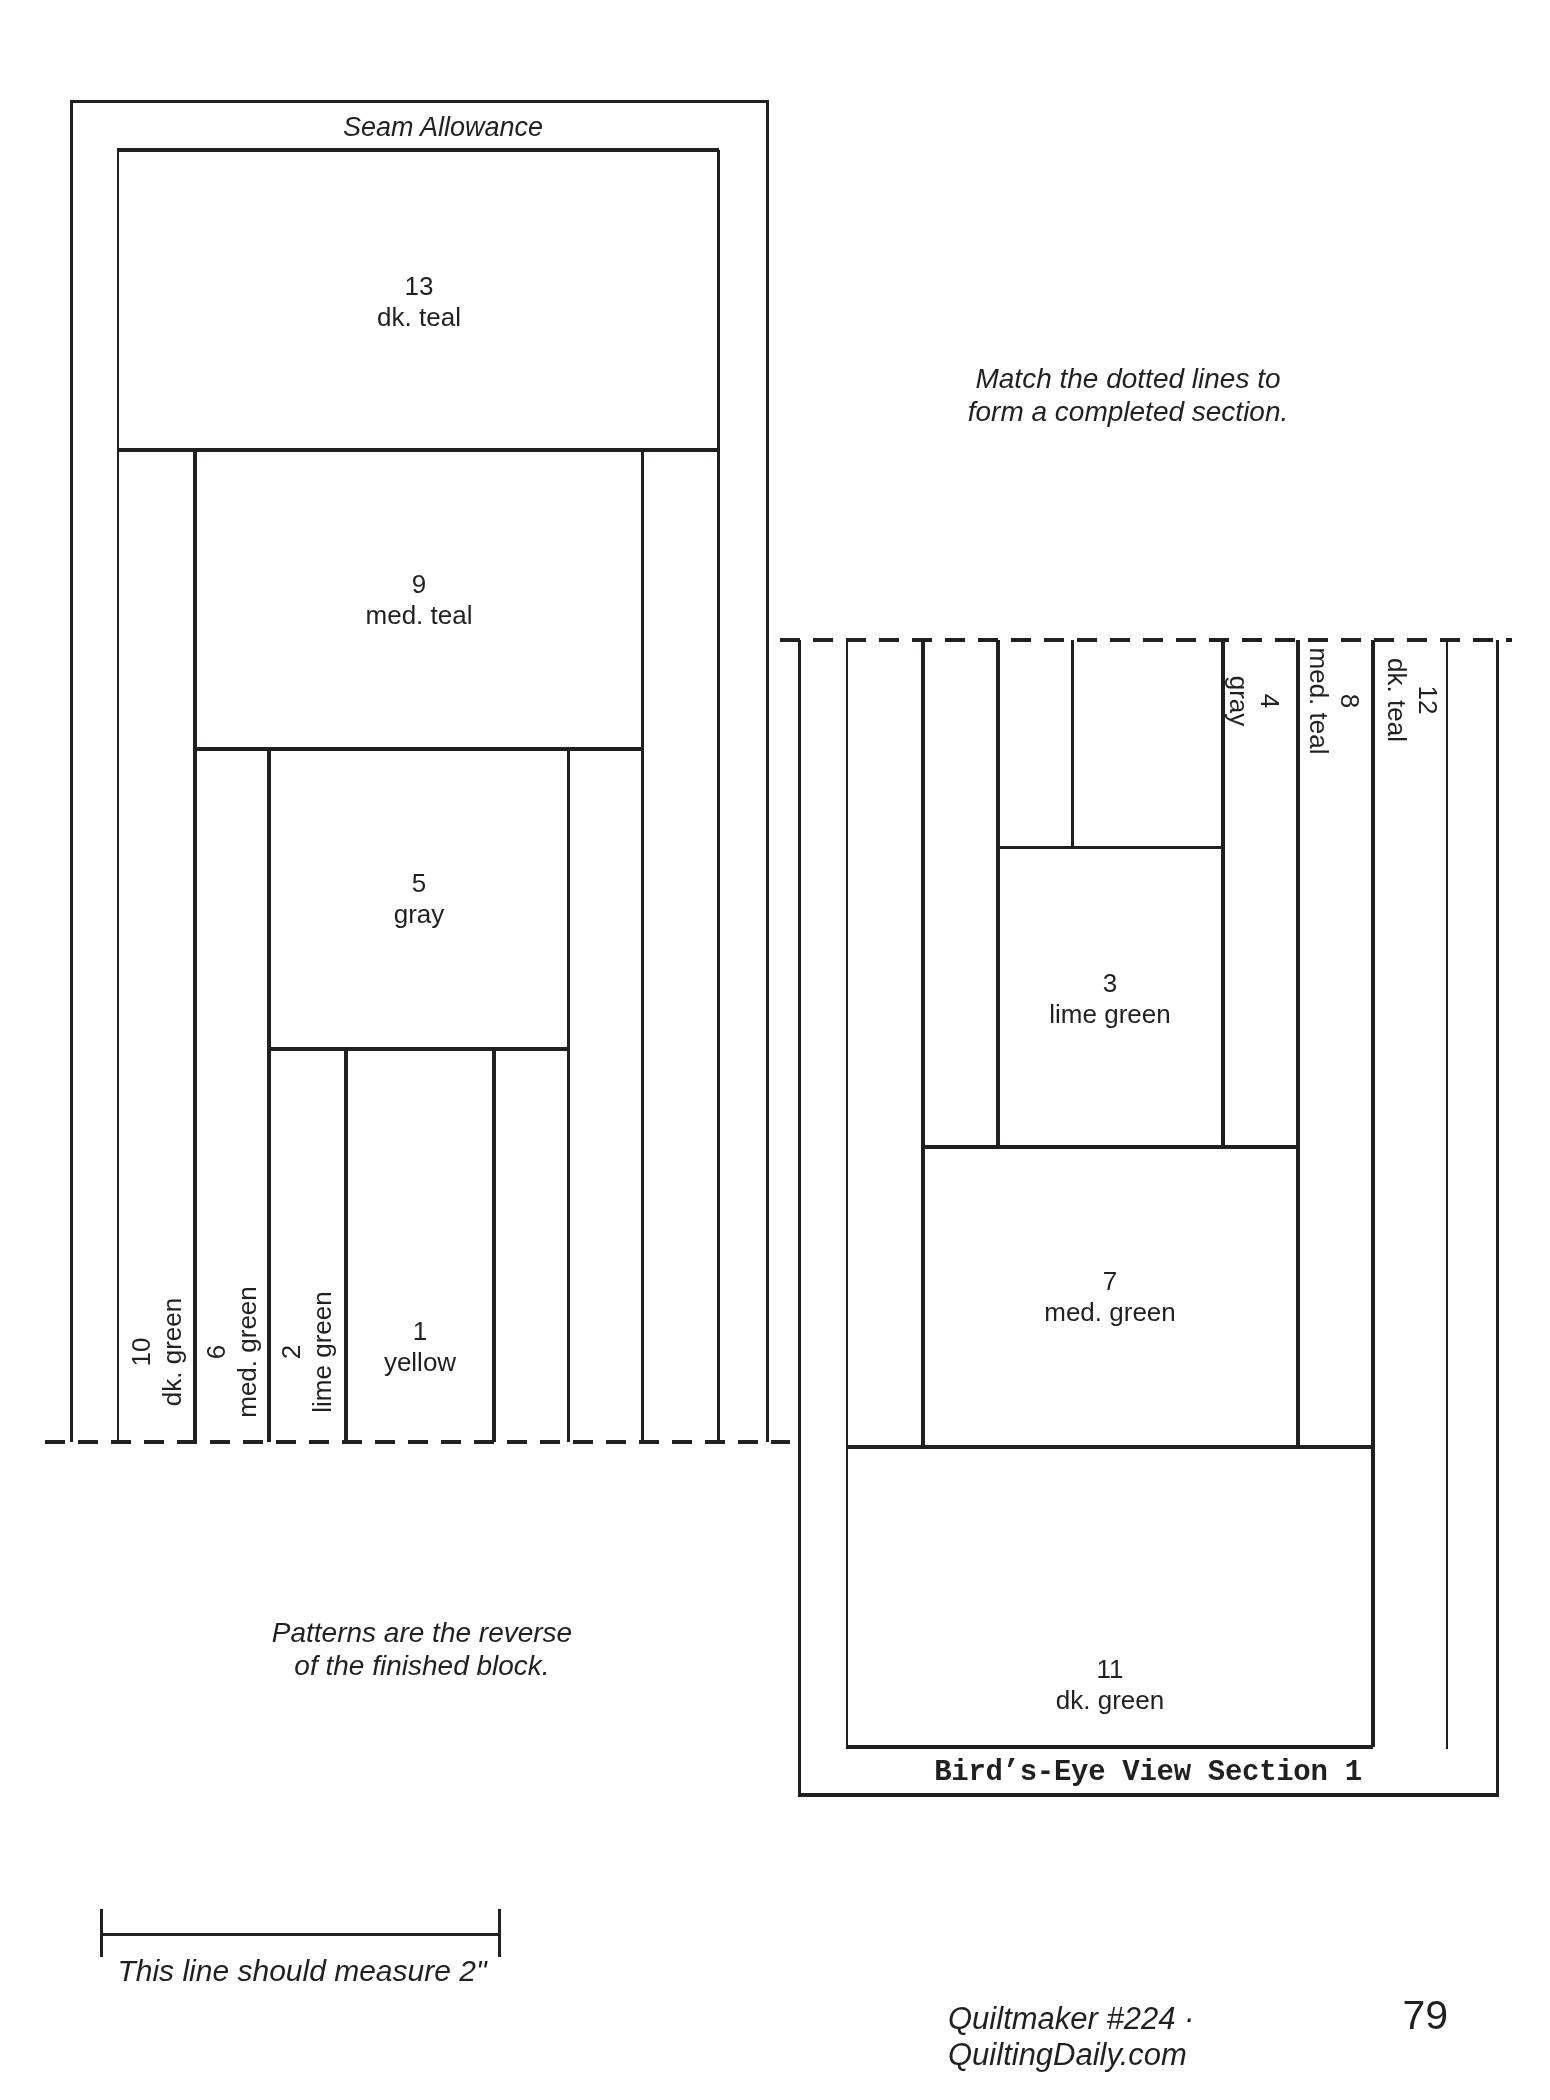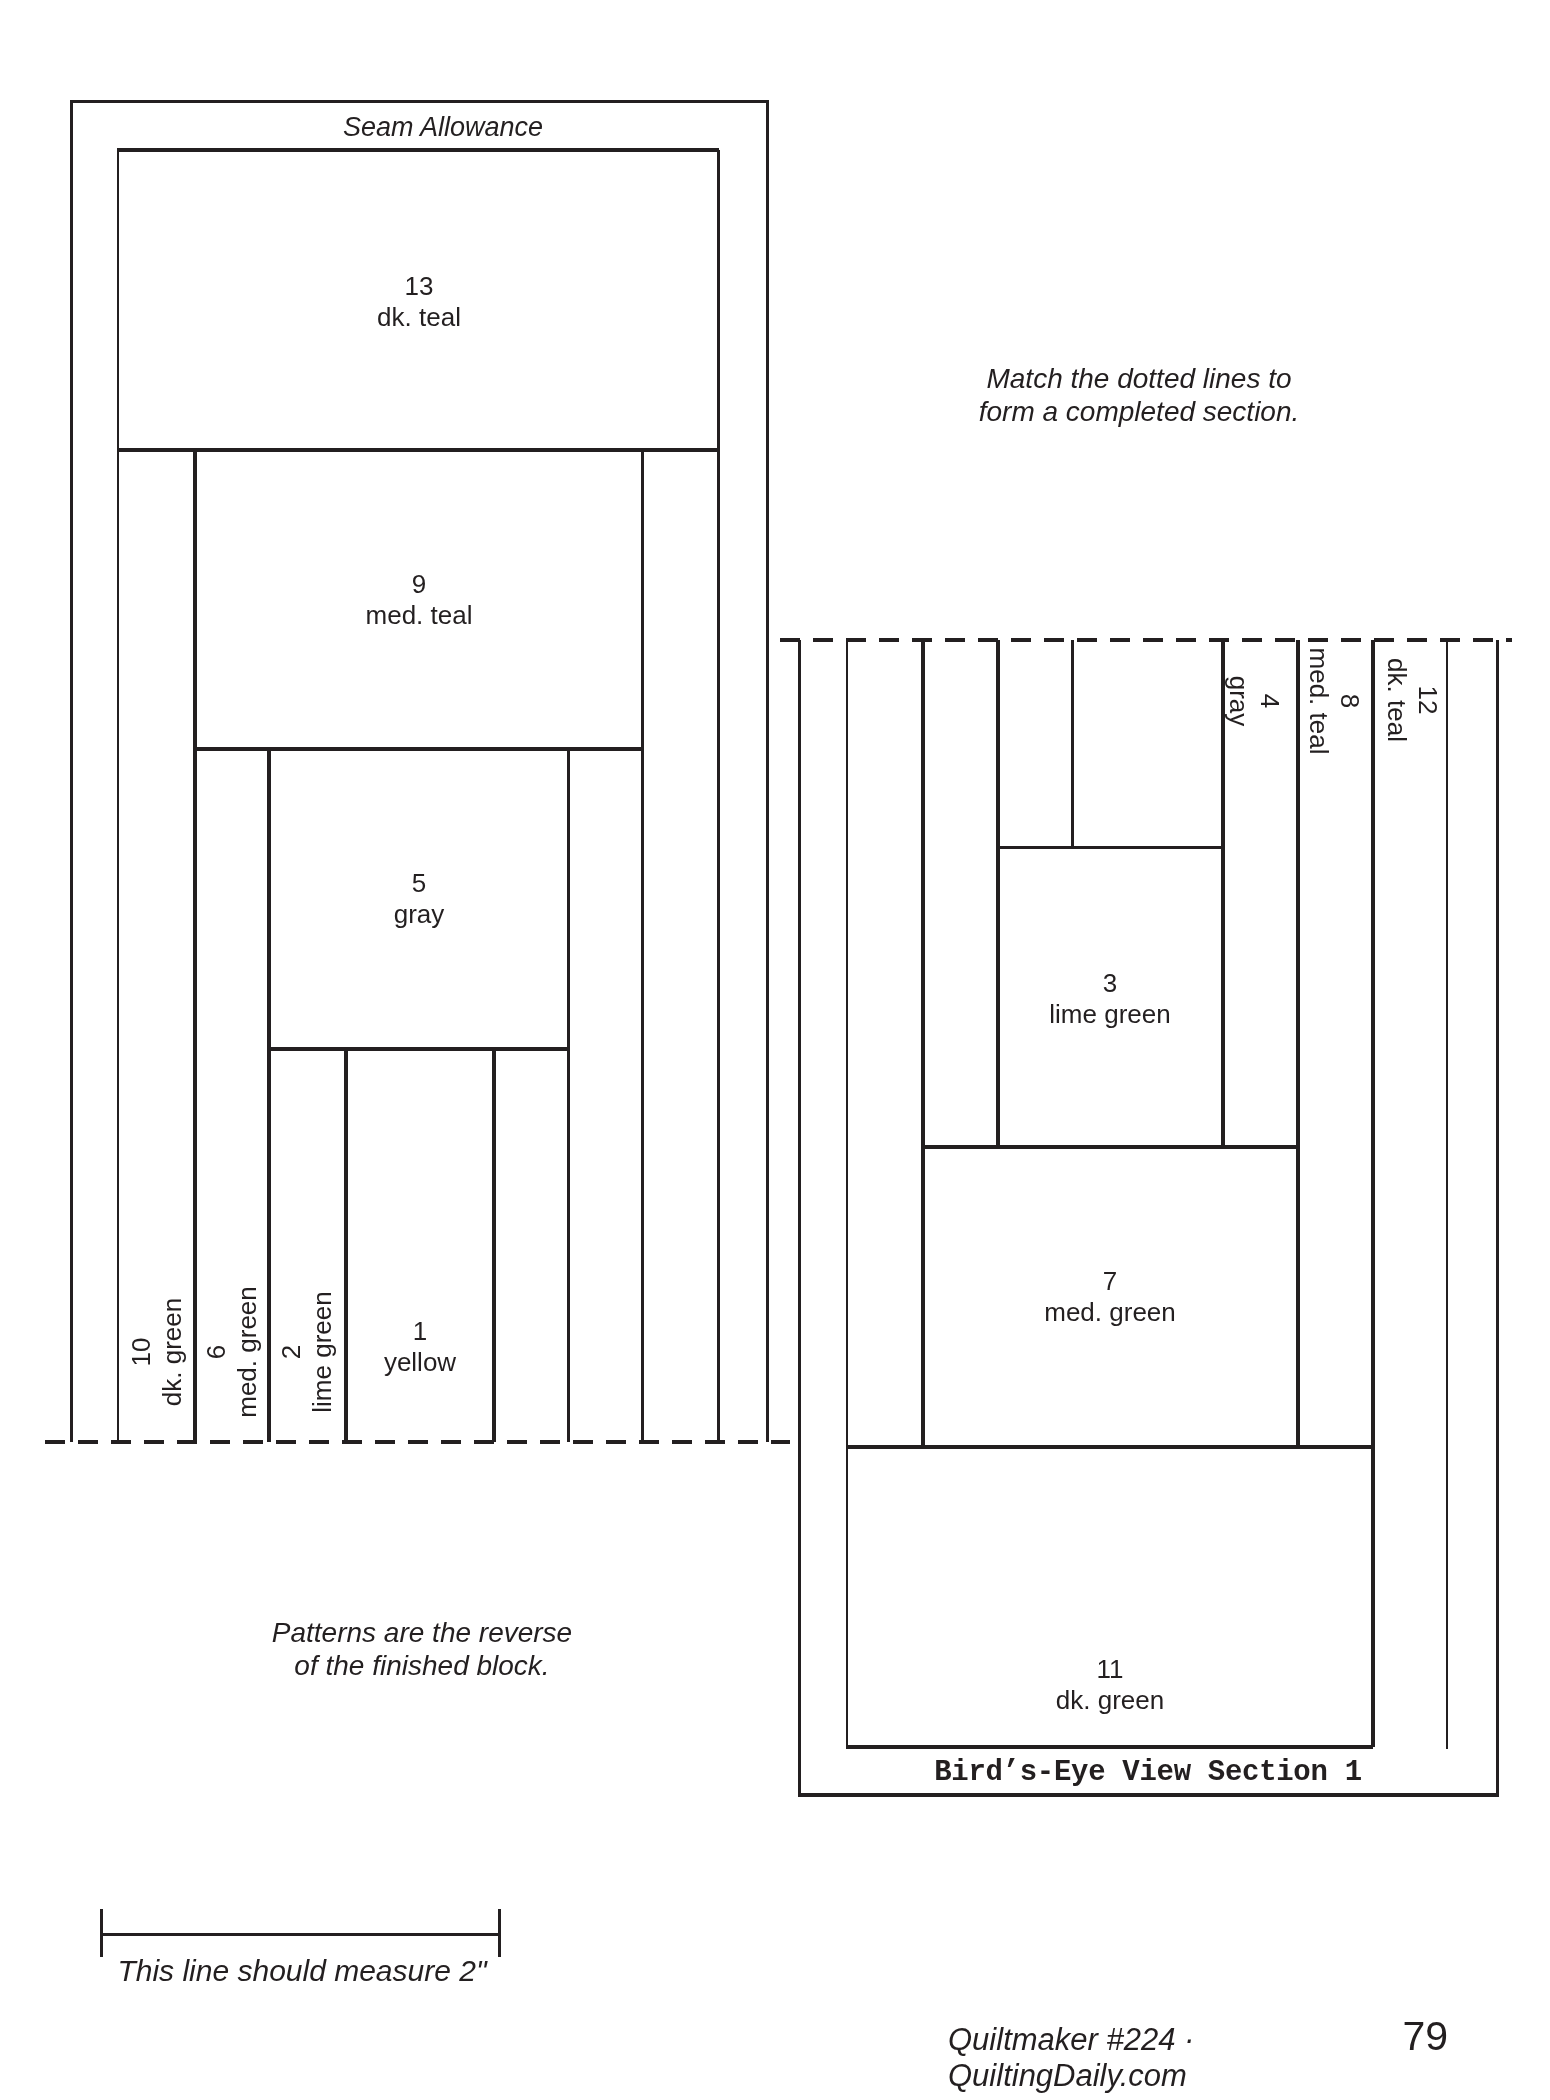--- a/index.html
+++ b/index.html
@@ -47,21 +47,21 @@
   }
   .measure-text{
     position:absolute;transform:translate(-50%,-50%);
     font-style:italic;font-size:30px;white-space:nowrap;color:#231f20;
   }
   .footer{
     position:absolute;left:948px;top:1992px;width:500px;
     display:flex;justify-content:flex-end;align-items:baseline;gap:24px;
   }
   .footer .credit{font-style:italic;font-size:31px;color:#231f20;}
-  .footer .pageno{font-size:41px;color:#231f20;margin-top:21px;}
+  .footer .pageno{font-size:41px;color:#231f20;}
 </style>
 </head>
 <body>
 
 <div class="frame-left"></div>
 
 <div class="seam" style="left:443px;top:127px;">Seam Allowance</div>
 
 <div class="vl" style="left:117px;top:150px;width:2px;height:1292px;"></div>
 <div class="vl" style="left:193px;top:450px;width:4px;height:992px;"></div>
@@ -146,21 +146,21 @@
   <div>8</div>
   <div>med. teal</div>
 </div>
 <div class="plabel rot-cw" style="left:1412px;top:700px;">
   <div>12</div>
   <div>dk. teal</div>
 </div>
 
 <div class="caption" style="left:1148px;top:1772px;font-family:Liberation Mono, monospace;">Bird’s-Eye View Section 1</div>
 
-<div class="note" style="left:1128px;top:395px;margin-left:11px;">
+<div class="note" style="left:1128px;top:395px;">
   <div>Match the dotted lines to</div>
   <div>form a completed section.</div>
 </div>
 
 <div class="note" style="left:422px;top:1649px;text-align:center;">
   <div>Patterns are the reverse</div>
   <div>of the finished block.</div>
 </div>
 
 <div class="hl" style="left:101px;top:1933px;width:400px;height:3px;"></div>

